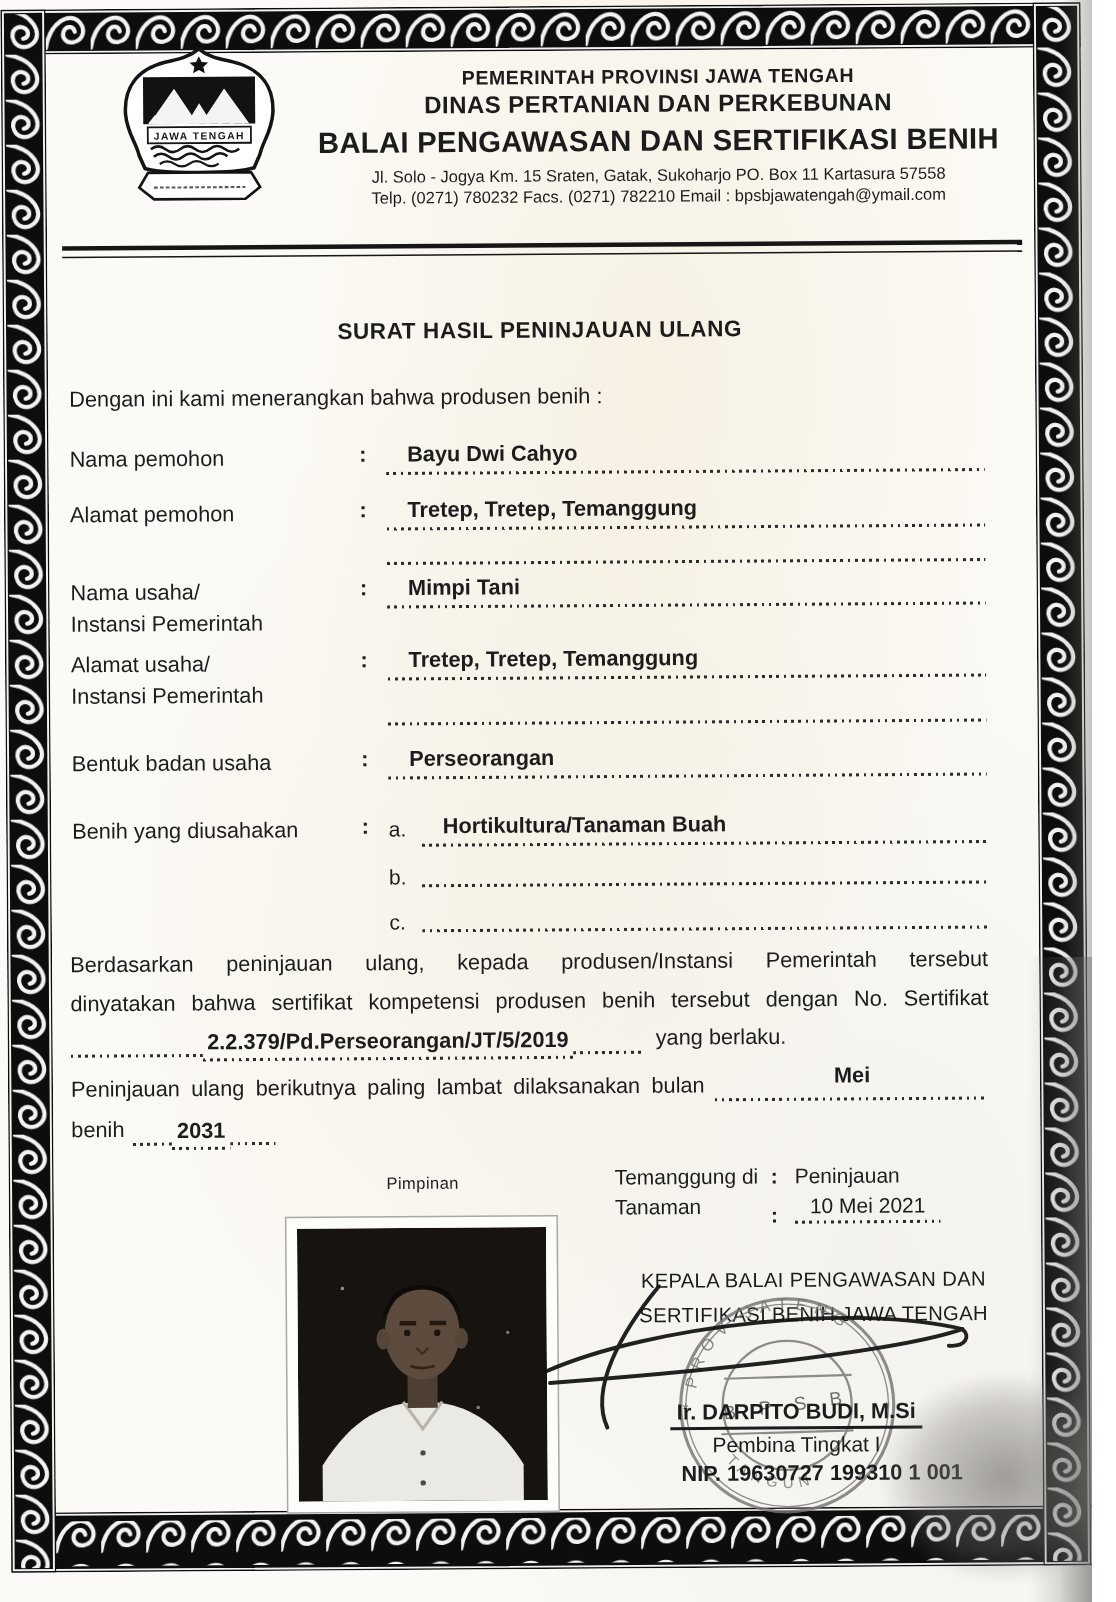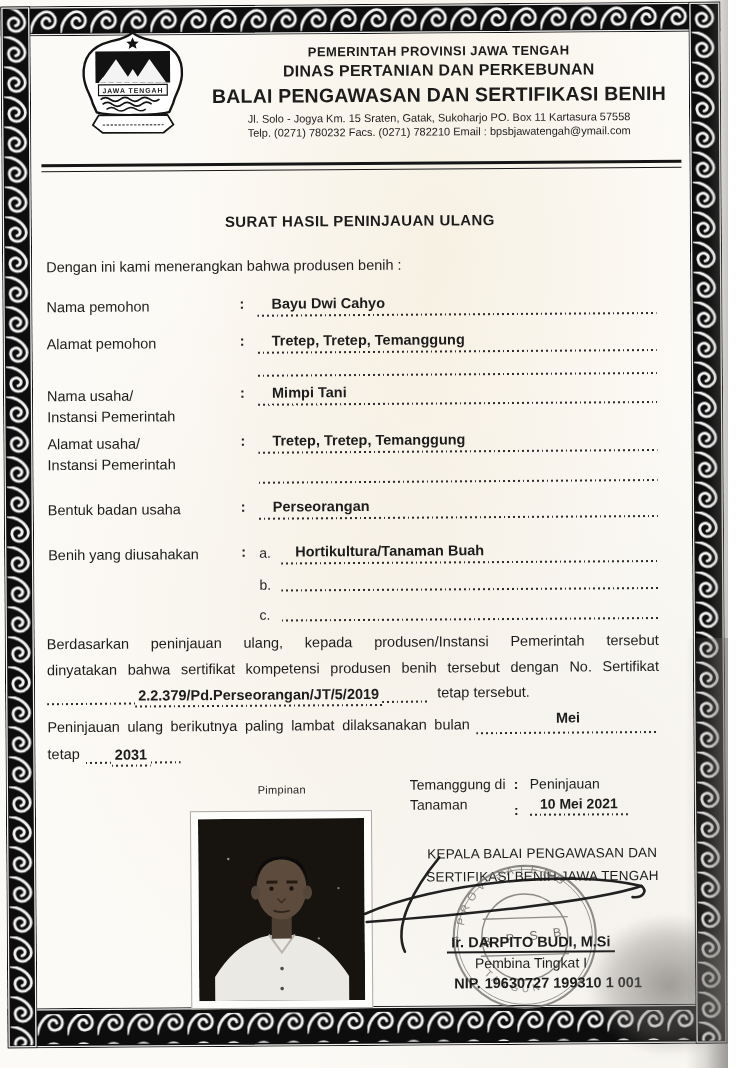--- a/index.html
+++ b/index.html
@@ -49,21 +49,21 @@
   .leadtxt{word-spacing:3.5px;padding-bottom:1px;}
   .leader{flex:1;position:relative;margin-left:7px;height:27px;}
   .leader .dots{position:absolute;left:0;right:2px;bottom:4px;}
   .leader .mval{position:absolute;left:0;right:0;bottom:7px;text-align:center;font-weight:700;font-size:14.5px;}
   
   .pimp{position:absolute;left:210px;top:783px;width:140px;text-align:center;font-size:11px;font-weight:400;letter-spacing:.3px;}
   .issued{position:absolute;left:408px;top:777px;width:260px;font-size:14px;}
   .irow{display:flex;align-items:flex-start;margin-bottom:4px;}
   .ilbl{width:104px;flex:none;}
   .icolon{width:16px;flex:none;font-weight:700;}
-  .dateval{font-weight:700;padding:0 10px 5px;line-height:16px;
+  .dateval{font-weight:400;padding:0 10px 5px;line-height:16px;
     background-image:repeating-linear-gradient(to right,#2b2b2b 0 1.8px,rgba(0,0,0,0) 1.8px 4.8px);
     background-size:118px 2.2px;background-repeat:no-repeat;background-position:0 calc(100% - 1px);}
   .authority{position:absolute;left:398px;top:843px;width:284px;text-align:center;font-size:13.5px;line-height:23px;letter-spacing:.2px;}
   .signname{position:absolute;left:388px;top:935px;width:280px;text-align:center;font-size:14.5px;font-weight:700;z-index:5;}
   .signname span{border-bottom:2px solid #1c1c1c;padding:0 4px 1px;}
   .signrank{position:absolute;left:388px;top:956px;width:280px;text-align:center;font-size:14px;z-index:5;}
   .signnip{position:absolute;left:395px;top:976px;width:300px;text-align:center;font-size:14.5px;font-weight:700;z-index:5;}
   .photo{position:absolute;left:188px;top:810px;width:166px;height:182px;background:#fdfdfc;
     border:1px solid #aaa7a2;padding:7px;z-index:6;}
   .stamp{position:absolute;left:440px;top:860px;z-index:4;}
@@ -224,34 +224,34 @@
       </div>
     </div>
 
     <div class="para" style="top:630px;">
       <div class="jline">Berdasarkan peninjauan ulang, kepada produsen/Instansi Pemerintah tersebut</div>
       <div class="jline">dinyatakan bahwa sertifikat kompetensi produsen benih tersebut dengan No. Sertifikat</div>
       <div class="certline">
         <span class="dseg" style="width:88px;"></span>
         <span class="certtxt">2.2.379/Pd.Perseorangan/JT/5/2019</span>
         <span class="dseg" style="width:46px;"></span>
-        <span class="psuffix">tetap tersebut.</span>
+        <span class="psuffix">yang berlaku.</span>
       </div>
     </div>
 
     <div class="para" style="top:712px;">
       <div class="lline">
         <span class="leadtxt">Peninjauan ulang berikutnya paling lambat dilaksanakan bulan</span>
         <span class="leader">
           <span class="mval">Mei</span>
           <span class="dots"></span>
         </span>
       </div>
       <div class="lline">
-        <span class="leadtxt">tetap</span>
+        <span class="leadtxt">benih</span>
         <span class="dseg" style="width:26px;margin-left:6px;"></span>
         <span class="certtxt">2031</span>
         <span class="dseg" style="width:30px;"></span>
       </div>
     </div>
 
     <div class="pimp">Pimpinan</div>
 
     <div class="issued">
       <div class="irow">

